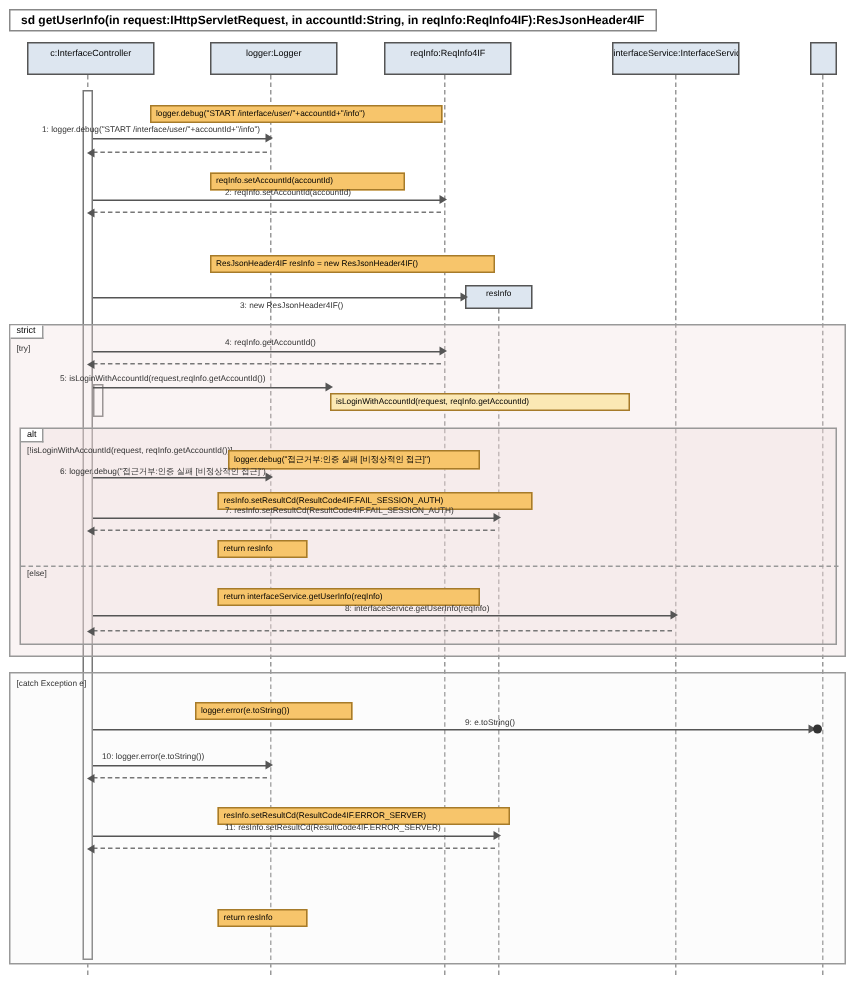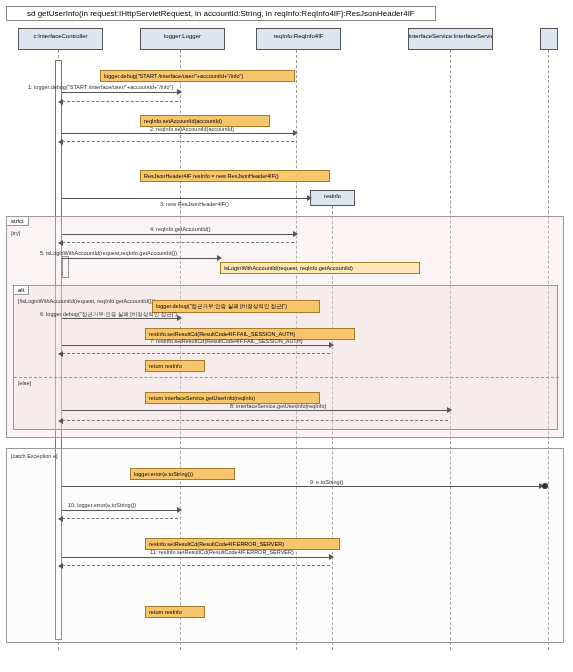--- a/index.html
+++ b/index.html
@@ -1,17 +1,17 @@
 <!DOCTYPE html>
 <html><head>
   <meta charset="utf-8">
   <style>
     * { margin:0; padding:0; box-sizing:border-box; }
     body { font-family: Arial, sans-serif; font-size:7px; background:#fff; width:573px; height:672px; position:relative; overflow:hidden;}
-    .title { position:absolute; top:6px; left:6px; font-size:8px; font-weight:normal; padding:2px 20px; border:1px solid #888; background:#fff;}
+    .title { position:absolute; top:6px; left:6px; font-size:8px; font-weight:bold; padding:2px 7px; border:1px solid #888; background:#fff;}
     .participant { position:absolute; top:28px; width:85px; height:22px; background:#dde6f0; border:1px solid #555; text-align:center; padding-top:4px; font-size:6px; overflow:hidden;}
     .lifeline { position:absolute; top:50px; width:1px; border-left:1px dashed #999; height:600px;}
     .act-bar { position:absolute; width:7px; background:#fff; border:1px solid #777;}
     .note { position:absolute; background:#f7c56b; border:1px solid #a67b2a; font-size:5.5px; padding:2px 3px; overflow:hidden; white-space:nowrap;}
     .msg-line { position:absolute; height:1px; background:#555;}
     .msg-text { position:absolute; font-size:5.5px; color:#333; white-space:nowrap;}
     .arrow-right::after { content:''; position:absolute; right:-4px; top:-3px; width:0; height:0; border-top:3px solid transparent; border-bottom:3px solid transparent; border-left:5px solid #555;}
     .arrow-left::after { content:''; position:absolute; left:-4px; top:-3px; width:0; height:0; border-top:3px solid transparent; border-bottom:3px solid transparent; border-right:5px solid #555;}
     .fragment { position:absolute; border:1px solid #999; background:rgba(240,220,220,0.3);}
     .frag-label { position:absolute; top:0; left:0; background:#fff; border:1px solid #999; border-top:none; border-left:none; padding:1px 4px; font-size:6px;}

